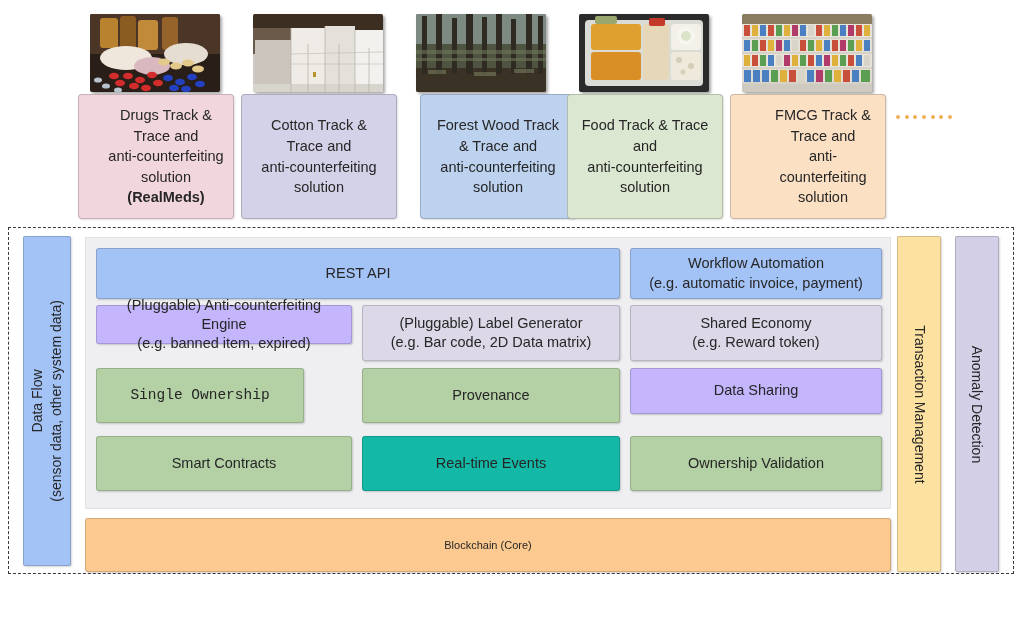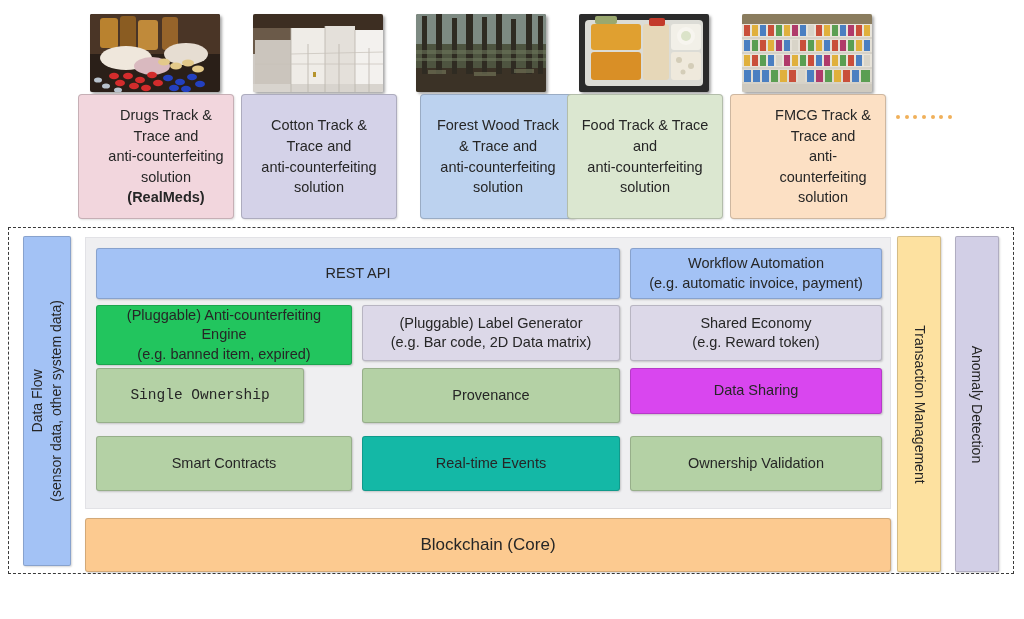--- a/index.html
+++ b/index.html
@@ -125,21 +125,21 @@
     left: 76px;
     top: 290px;
     width: 806px;
     height: 54px;
     box-sizing: border-box;
     border: 1px solid rgba(0,0,0,0.16);
     border-radius: 3px;
     display: flex;
     align-items: center;
     justify-content: center;
-    font-size: 17px;
+    font-size: 11px;
     box-shadow: 1px 1px 2px rgba(0,0,0,0.18);
   }
 </style>
 </head>
 <body>
 
 <div id="solutions-row">
 
   <div class="solution-col" style="left:78px;width:156px;">
     <div class="photo" style="left:12px;width:130px;height:78px;">
@@ -420,21 +420,21 @@
     <div class="svc" style="left:10px;top:10px;width:524px;height:51px;background:#a3c2f5;">
       <span>REST API</span>
     </div>
     <div class="svc" style="left:544px;top:10px;width:252px;height:51px;background:#a3c2f5;">
       <span>
         <span>Workflow Automation</span><br>
         <span>(e.g. automatic invoice, payment)</span>
       </span>
     </div>
 
-    <div class="svc" style="left:10px;top:67px;width:256px;height:60px;background:#22c55e;">
+    <div class="svc" style="left:10px;top:67px;width:256px;height:39px;background:#c4b5fd;">
       <span>
         <span>(Pluggable) Anti-counterfeiting</span><br>
         <span>Engine</span><br>
         <span>(e.g. banned item, expired)</span>
       </span>
     </div>
     <div class="svc" style="left:276px;top:67px;width:258px;height:56px;background:#dcd8e8;justify-content:center;">
       <span>
         <span>(Pluggable) Label Generator</span><br>
         <span>(e.g. Bar code, 2D Data matrix)</span>
@@ -446,21 +446,21 @@
         <span>(e.g. Reward token)</span>
       </span>
     </div>
 
     <div class="svc" style="left:10px;top:130px;width:208px;height:55px;background:#b4d1a5;font-family:Liberation Mono, monospace;">
       <span>Single Ownership</span>
     </div>
     <div class="svc" style="left:276px;top:130px;width:258px;height:55px;background:#b4d1a5;">
       <span>Provenance</span>
     </div>
-    <div class="svc" style="left:544px;top:130px;width:252px;height:46px;background:#d946ef;">
+    <div class="svc" style="left:544px;top:130px;width:252px;height:46px;background:#c4b5fd;">
       <span>Data Sharing</span>
     </div>
 
     <div class="svc" style="left:10px;top:198px;width:256px;height:55px;background:#b4d1a5;">
       <span>Smart Contracts</span>
     </div>
     <div class="svc" style="left:276px;top:198px;width:258px;height:55px;background:#14b8a6;">
       <span>Real-time Events</span>
     </div>
     <div class="svc" style="left:544px;top:198px;width:252px;height:55px;background:#b4d1a5;">

